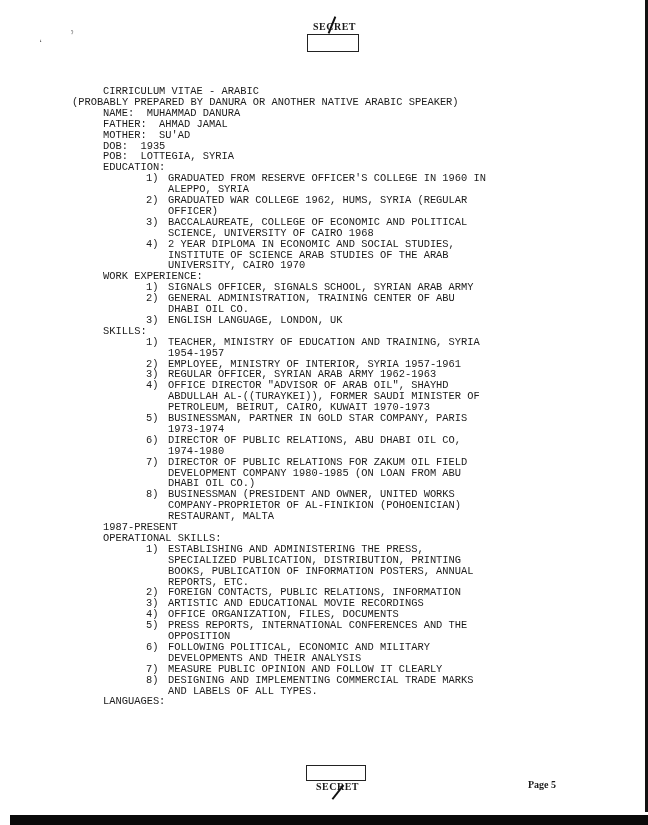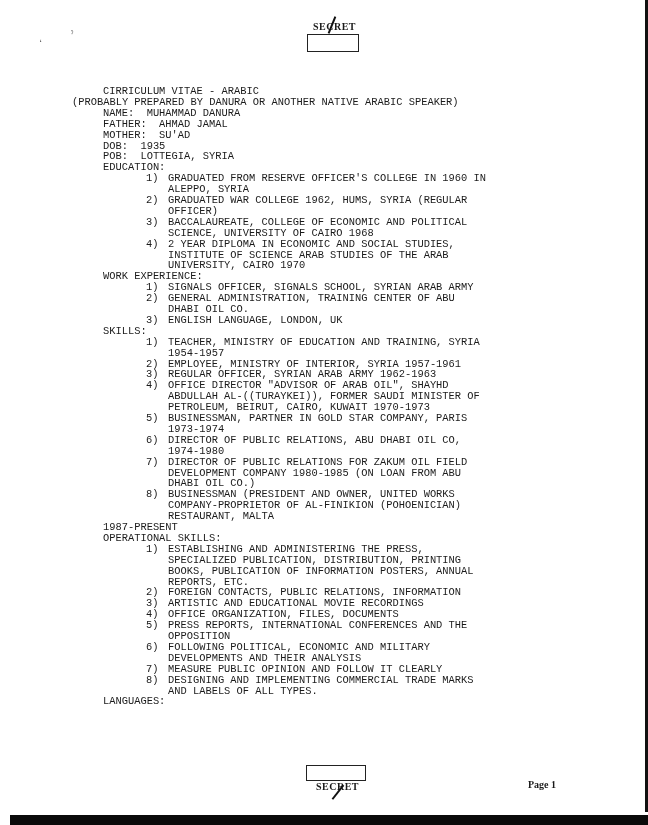--- a/index.html
+++ b/index.html
@@ -29,14 +29,14 @@
   <div class="stamp" style="left:313px;top:21px;">SECRET</div>
   <div class="slash" style="left:331px;top:16px;height:18px;transform:rotate(22deg);"></div>
   <div class="stamp-box" style="left:307px;top:34px;width:50px;height:16px;"></div>
 
   <div id="doc" class="doc"><div class="ln" style="left: 103px; top: 86px;">CIRRICULUM VITAE - ARABIC</div><div class="ln" style="left: 72px; top: 96.9px;">(PROBABLY PREPARED BY DANURA OR ANOTHER NATIVE ARABIC SPEAKER)</div><div class="ln" style="left: 103px; top: 107.8px;">NAME:  MUHAMMAD DANURA</div><div class="ln" style="left: 103px; top: 118.7px;">FATHER:  AHMAD JAMAL</div><div class="ln" style="left: 103px; top: 129.6px;">MOTHER:  SU'AD</div><div class="ln" style="left: 103px; top: 140.5px;">DOB:  1935</div><div class="ln" style="left: 103px; top: 151.4px;">POB:  LOTTEGIA, SYRIA</div><div class="ln" style="left: 103px; top: 162.3px;">EDUCATION:</div><div class="ln" style="left: 146px; top: 173.2px;">1)</div><div class="ln" style="left: 168px; top: 173.2px;">GRADUATED FROM RESERVE OFFICER'S COLLEGE IN 1960 IN</div><div class="ln" style="left: 168px; top: 184.1px;">ALEPPO, SYRIA</div><div class="ln" style="left: 146px; top: 195px;">2)</div><div class="ln" style="left: 168px; top: 195px;">GRADUATED WAR COLLEGE 1962, HUMS, SYRIA (REGULAR</div><div class="ln" style="left: 168px; top: 205.9px;">OFFICER)</div><div class="ln" style="left: 146px; top: 216.8px;">3)</div><div class="ln" style="left: 168px; top: 216.8px;">BACCALAUREATE, COLLEGE OF ECONOMIC AND POLITICAL</div><div class="ln" style="left: 168px; top: 227.7px;">SCIENCE, UNIVERSITY OF CAIRO 1968</div><div class="ln" style="left: 146px; top: 238.6px;">4)</div><div class="ln" style="left: 168px; top: 238.6px;">2 YEAR DIPLOMA IN ECONOMIC AND SOCIAL STUDIES,</div><div class="ln" style="left: 168px; top: 249.5px;">INSTITUTE OF SCIENCE ARAB STUDIES OF THE ARAB</div><div class="ln" style="left: 168px; top: 260.4px;">UNIVERSITY, CAIRO 1970</div><div class="ln" style="left: 103px; top: 271.3px;">WORK EXPERIENCE:</div><div class="ln" style="left: 146px; top: 282.2px;">1)</div><div class="ln" style="left: 168px; top: 282.2px;">SIGNALS OFFICER, SIGNALS SCHOOL, SYRIAN ARAB ARMY</div><div class="ln" style="left: 146px; top: 293.1px;">2)</div><div class="ln" style="left: 168px; top: 293.1px;">GENERAL ADMINISTRATION, TRAINING CENTER OF ABU</div><div class="ln" style="left: 168px; top: 304px;">DHABI OIL CO.</div><div class="ln" style="left: 146px; top: 314.9px;">3)</div><div class="ln" style="left: 168px; top: 314.9px;">ENGLISH LANGUAGE, LONDON, UK</div><div class="ln" style="left: 103px; top: 325.8px;">SKILLS:</div><div class="ln" style="left: 146px; top: 336.7px;">1)</div><div class="ln" style="left: 168px; top: 336.7px;">TEACHER, MINISTRY OF EDUCATION AND TRAINING, SYRIA</div><div class="ln" style="left: 168px; top: 347.6px;">1954-1957</div><div class="ln" style="left: 146px; top: 358.5px;">2)</div><div class="ln" style="left: 168px; top: 358.5px;">EMPLOYEE, MINISTRY OF INTERIOR, SYRIA 1957-1961</div><div class="ln" style="left: 146px; top: 369.4px;">3)</div><div class="ln" style="left: 168px; top: 369.4px;">REGULAR OFFICER, SYRIAN ARAB ARMY 1962-1963</div><div class="ln" style="left: 146px; top: 380.3px;">4)</div><div class="ln" style="left: 168px; top: 380.3px;">OFFICE DIRECTOR "ADVISOR OF ARAB OIL", SHAYHD</div><div class="ln" style="left: 168px; top: 391.2px;">ABDULLAH AL-((TURAYKEI)), FORMER SAUDI MINISTER OF</div><div class="ln" style="left: 168px; top: 402.1px;">PETROLEUM, BEIRUT, CAIRO, KUWAIT 1970-1973</div><div class="ln" style="left: 146px; top: 413px;">5)</div><div class="ln" style="left: 168px; top: 413px;">BUSINESSMAN, PARTNER IN GOLD STAR COMPANY, PARIS</div><div class="ln" style="left: 168px; top: 423.9px;">1973-1974</div><div class="ln" style="left: 146px; top: 434.8px;">6)</div><div class="ln" style="left: 168px; top: 434.8px;">DIRECTOR OF PUBLIC RELATIONS, ABU DHABI OIL CO,</div><div class="ln" style="left: 168px; top: 445.7px;">1974-1980</div><div class="ln" style="left: 146px; top: 456.6px;">7)</div><div class="ln" style="left: 168px; top: 456.6px;">DIRECTOR OF PUBLIC RELATIONS FOR ZAKUM OIL FIELD</div><div class="ln" style="left: 168px; top: 467.5px;">DEVELOPMENT COMPANY 1980-1985 (ON LOAN FROM ABU</div><div class="ln" style="left: 168px; top: 478.4px;">DHABI OIL CO.)</div><div class="ln" style="left: 146px; top: 489.3px;">8)</div><div class="ln" style="left: 168px; top: 489.3px;">BUSINESSMAN (PRESIDENT AND OWNER, UNITED WORKS</div><div class="ln" style="left: 168px; top: 500.2px;">COMPANY-PROPRIETOR OF AL-FINIKION (POHOENICIAN)</div><div class="ln" style="left: 168px; top: 511.1px;">RESTAURANT, MALTA</div><div class="ln" style="left: 103px; top: 522px;">1987-PRESENT</div><div class="ln" style="left: 103px; top: 532.9px;">OPERATIONAL SKILLS:</div><div class="ln" style="left: 146px; top: 543.8px;">1)</div><div class="ln" style="left: 168px; top: 543.8px;">ESTABLISHING AND ADMINISTERING THE PRESS,</div><div class="ln" style="left: 168px; top: 554.7px;">SPECIALIZED PUBLICATION, DISTRIBUTION, PRINTING</div><div class="ln" style="left: 168px; top: 565.6px;">BOOKS, PUBLICATION OF INFORMATION POSTERS, ANNUAL</div><div class="ln" style="left: 168px; top: 576.5px;">REPORTS, ETC.</div><div class="ln" style="left: 146px; top: 587.4px;">2)</div><div class="ln" style="left: 168px; top: 587.4px;">FOREIGN CONTACTS, PUBLIC RELATIONS, INFORMATION</div><div class="ln" style="left: 146px; top: 598.3px;">3)</div><div class="ln" style="left: 168px; top: 598.3px;">ARTISTIC AND EDUCATIONAL MOVIE RECORDINGS</div><div class="ln" style="left: 146px; top: 609.2px;">4)</div><div class="ln" style="left: 168px; top: 609.2px;">OFFICE ORGANIZATION, FILES, DOCUMENTS</div><div class="ln" style="left: 146px; top: 620.1px;">5)</div><div class="ln" style="left: 168px; top: 620.1px;">PRESS REPORTS, INTERNATIONAL CONFERENCES AND THE</div><div class="ln" style="left: 168px; top: 631px;">OPPOSITION</div><div class="ln" style="left: 146px; top: 641.9px;">6)</div><div class="ln" style="left: 168px; top: 641.9px;">FOLLOWING POLITICAL, ECONOMIC AND MILITARY</div><div class="ln" style="left: 168px; top: 652.8px;">DEVELOPMENTS AND THEIR ANALYSIS</div><div class="ln" style="left: 146px; top: 663.7px;">7)</div><div class="ln" style="left: 168px; top: 663.7px;">MEASURE PUBLIC OPINION AND FOLLOW IT CLEARLY</div><div class="ln" style="left: 146px; top: 674.6px;">8)</div><div class="ln" style="left: 168px; top: 674.6px;">DESIGNING AND IMPLEMENTING COMMERCIAL TRADE MARKS</div><div class="ln" style="left: 168px; top: 685.5px;">AND LABELS OF ALL TYPES.</div><div class="ln" style="left: 103px; top: 696.4px;">LANGUAGES:</div></div>
 
   <div class="stamp-box" style="left:306px;top:765px;width:58px;height:14px;"></div>
   <div class="stamp" style="left:316px;top:781px;">SECRET</div>
   <div class="slash" style="left:337px;top:783px;height:18px;transform:rotate(38deg);"></div>
 
-  <div class="page-num">Page 1</div>
+  <div class="page-num">Page 5</div>
 </div>
 
 </body></html>

